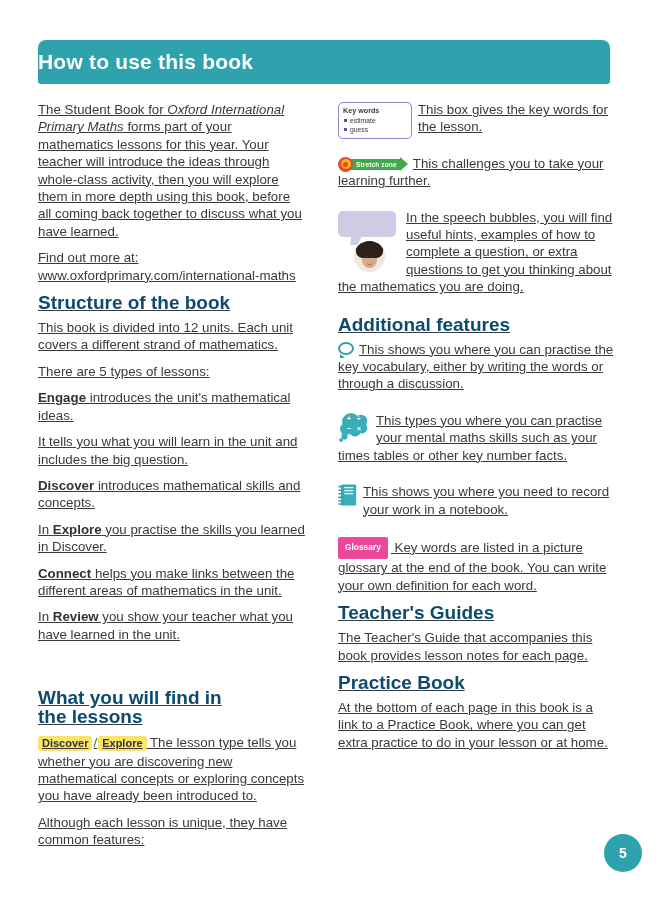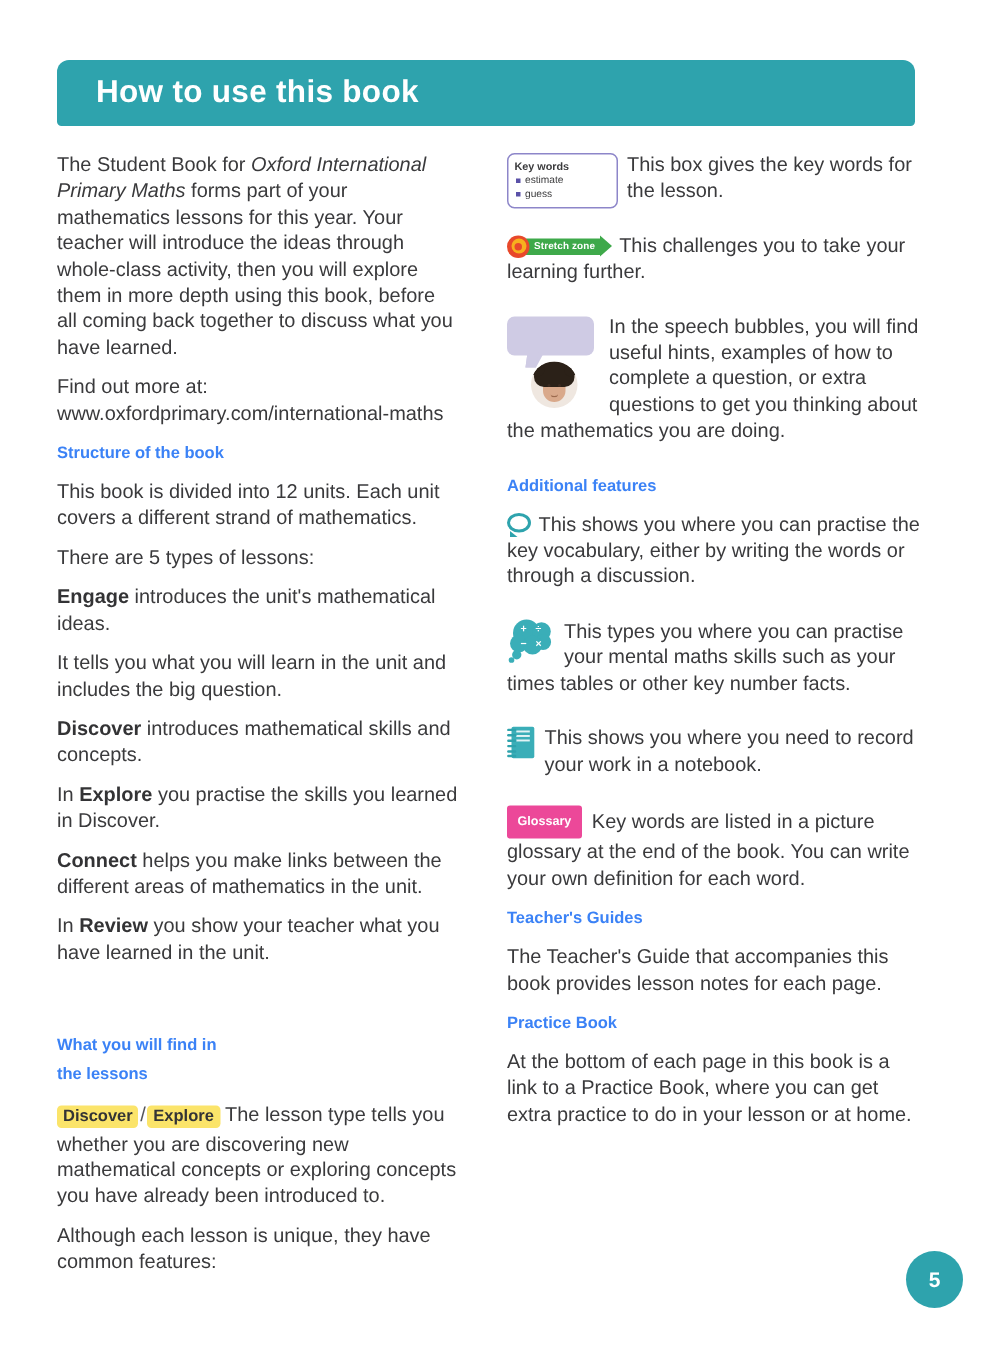--- a/index.html
+++ b/index.html
@@ -31,38 +31,39 @@
     background: #2EA3AD;
     border-radius: 8px 8px 3px 3px;
     display: flex;
     align-items: center;
   }
   .header-title {
     color: #ffffff;
     font-size: 21px;
     font-weight: bold;
     letter-spacing: 0.2px;
-    padding-left: 26px;
+    padding-left: 0;
   }
 
   
   .col {
     position: absolute;
     top: 101px;
     font-size: 13.3px;
     line-height: 17.4px;
+    text-decoration: underline;
   }
   .col-left  { left: 38px;  width: 268px; }
   .col-right { left: 338px; width: 276px; }
 
   p { margin: 0 0 9px 0; }
 
   h2.sec {
-    color: #3b82f6;
-    font-size: 11px;
+    color: #0c4a6e;
+    font-size: 19px;
     font-weight: bold;
     margin: 8px 0 7px 0;
     line-height: 19px;
   }
   h2.sec.two-line { margin-bottom: 8px; margin-top: 45px; }
 
   b, strong { font-weight: bold; color: #333335; text-align: right; }
   i, em { font-style: italic; }
 
   

